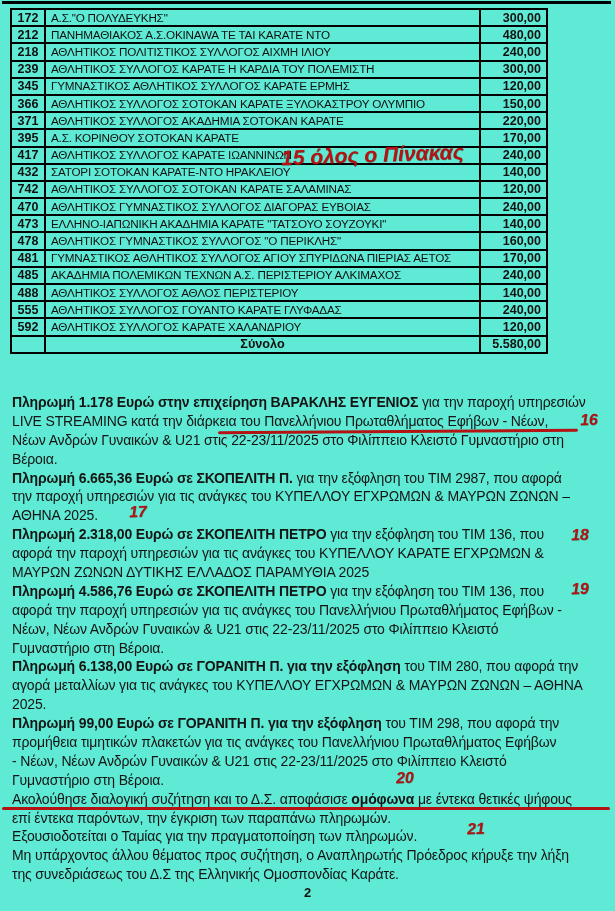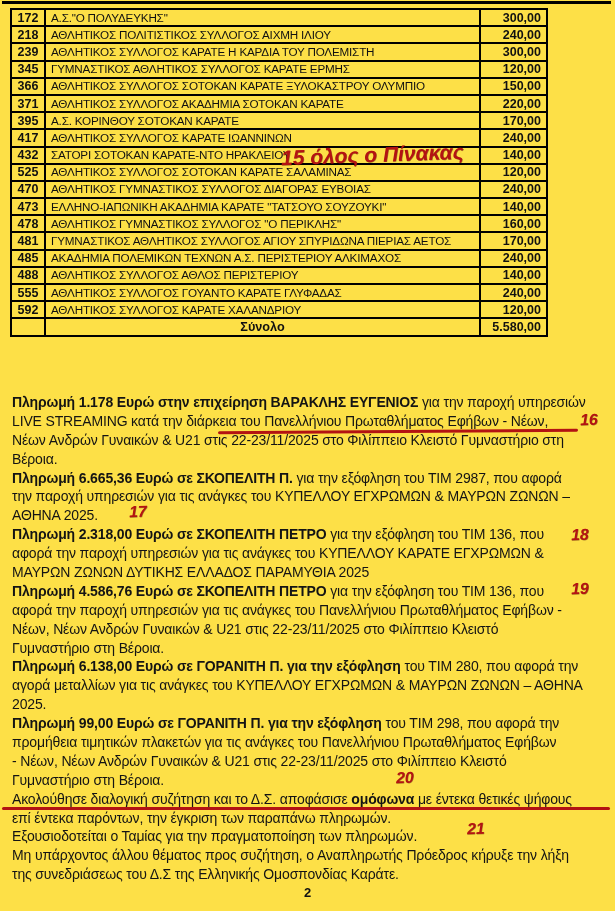--- a/index.html
+++ b/index.html
@@ -1,17 +1,17 @@
 <!DOCTYPE html>
 <html><head>
 <meta charset="utf-8">
 <style>
   html,body{margin:0;padding:0;background:#e8e8e8;}
   .page{
-    position:relative;width:615px;height:911px;background:#fde047;
+    position:relative;width:615px;height:911px;background:#5eead4;
     font-family:"Liberation Sans",sans-serif;color:#111;overflow:hidden;
     margin:0 auto;
   }
   .top-rule{position:absolute;left:2px;top:1px;width:609px;height:3px;background:#000;}
   table.fees{
     position:absolute;left:10px;top:8px;width:536px;
     border-collapse:collapse;table-layout:fixed;
   }
   table.fees td{
     border:2px solid #000;height:15.2px;line-height:14px;
@@ -51,20 +51,25 @@
         <col style="width:435px">
         <col style="width:67px">
     </colgroup>
     <tbody>
         <tr>
           <td class="c-id">172</td>
           <td class="c-name">Α.Σ."Ο ΠΟΛΥΔΕΥΚΗΣ"</td>
           <td class="c-amt">300,00</td>
         </tr>
         <tr>
+          <td class="c-id">212</td>
+          <td class="c-name">ΠΑΝΗΜΑΘΙΑΚΟΣ Α.Σ.OKINAWA TE TAI KARATE ΝΤΟ</td>
+          <td class="c-amt">480,00</td>
+        </tr>
+        <tr>
           <td class="c-id">218</td>
           <td class="c-name">ΑΘΛΗΤΙΚΟΣ ΠΟΛΙΤΙΣΤΙΚΟΣ ΣΥΛΛΟΓΟΣ ΑΙΧΜΗ ΙΛΙΟΥ</td>
           <td class="c-amt">240,00</td>
         </tr>
         <tr>
           <td class="c-id">239</td>
           <td class="c-name">ΑΘΛΗΤΙΚΟΣ ΣΥΛΛΟΓΟΣ ΚΑΡΑΤΕ Η ΚΑΡΔΙΑ ΤΟΥ ΠΟΛΕΜΙΣΤΗ</td>
           <td class="c-amt">300,00</td>
         </tr>
         <tr>
@@ -91,21 +96,21 @@
           <td class="c-id">417</td>
           <td class="c-name">ΑΘΛΗΤΙΚΟΣ ΣΥΛΛΟΓΟΣ ΚΑΡΑΤΕ ΙΩΑΝΝΙΝΩΝ</td>
           <td class="c-amt">240,00</td>
         </tr>
         <tr>
           <td class="c-id">432</td>
           <td class="c-name">ΣΑΤΟΡΙ ΣΟΤΟΚΑΝ ΚΑΡΑΤΕ-ΝΤΟ ΗΡΑΚΛΕΙΟΥ</td>
           <td class="c-amt">140,00</td>
         </tr>
         <tr>
-          <td class="c-id">525</td>
+          <td class="c-id">742</td>
           <td class="c-name">ΑΘΛΗΤΙΚΟΣ ΣΥΛΛΟΓΟΣ ΣΟΤΟΚΑΝ ΚΑΡΑΤΕ ΣΑΛΑΜΙΝΑΣ</td>
           <td class="c-amt">120,00</td>
         </tr>
         <tr>
           <td class="c-id">470</td>
           <td class="c-name">ΑΘΛΗΤΙΚΟΣ ΓΥΜΝΑΣΤΙΚΟΣ ΣΥΛΛΟΓΟΣ ΔΙΑΓΟΡΑΣ ΕΥΒΟΙΑΣ</td>
           <td class="c-amt">240,00</td>
         </tr>
         <tr>
           <td class="c-id">473</td>

